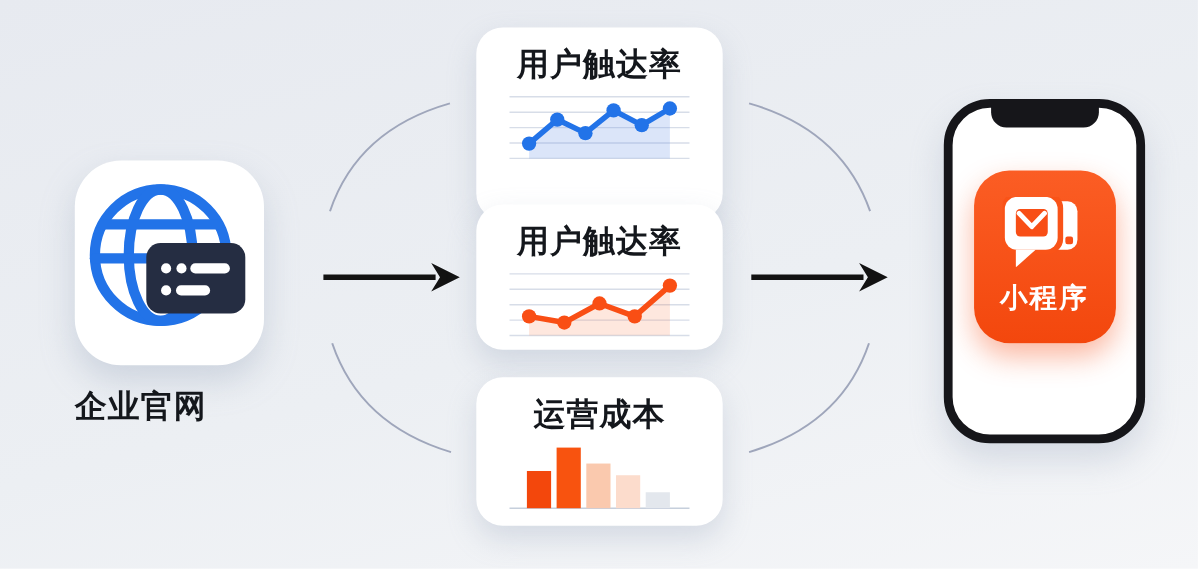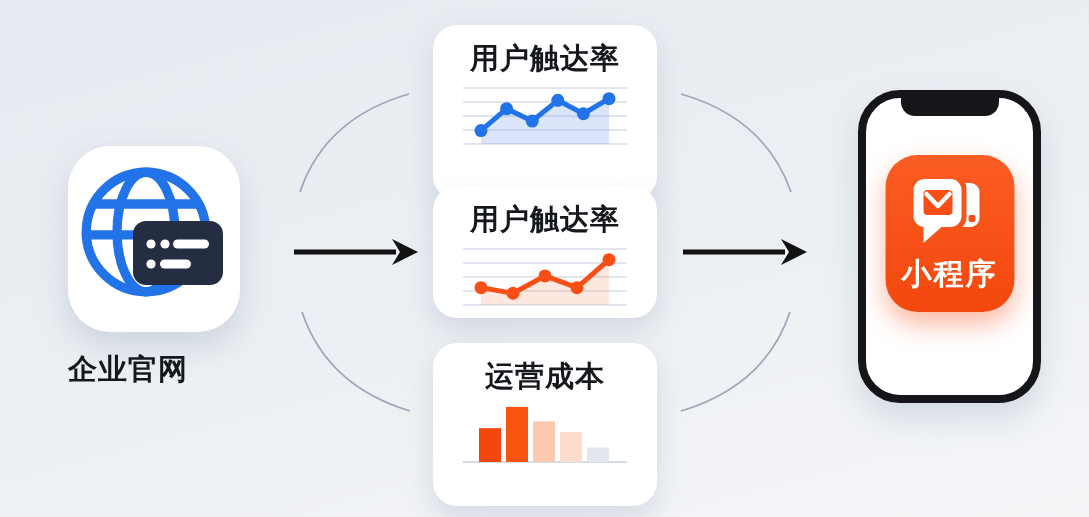--- a/index.html
+++ b/index.html
@@ -23,21 +23,21 @@
   }
 
   
   .card {
     left:433px; width:224px; background:#FFFFFF; border-radius:24px;
     box-shadow:0 12px 26px rgba(150,162,185,.30);
     display:flex; flex-direction:column; align-items:center;
   }
   .card-1 { top:25px;  height:175px; }
   .card-2 { top:186px; height:132px; }
-  .card-3 { top:343px; height:163px;text-align:center; }
+  .card-3 { top:343px; height:135px;text-align:center; }
   .card-title { margin-top:14px; font-size:29px; font-weight:bold; letter-spacing:1px; }
   .chart-svg { margin-top:5px; }
 
   
   .arc-overlay { left:0; top:0; pointer-events:none; }
 
   
   .phone {
     left:858px; top:90px; width:183px; height:313px; box-sizing:border-box;
     border:8px solid #16161A; border-radius:42px; background:#FFFFFF;
@@ -48,21 +48,21 @@
     width:98px; height:20px; background:#16161A; border-radius:0 0 14px 14px;
   }
   .app-icon {
     position:absolute; left:50%; top:57px; transform:translateX(-50%);
     width:129px; height:157px; border-radius:32px;
     background:linear-gradient(180deg,#FB5D24 0%,#F3470D 100%);
     box-shadow:0 12px 26px rgba(245,75,20,.40);
     display:flex; flex-direction:column; align-items:center;
   }
   .bubble-svg { margin-top:24px; }
-  .app-icon-label { margin-top:7px; color:#FFFFFF; font-size:30px; font-weight:bold; letter-spacing:2px; }
+  .app-icon-label { margin-top:7px; color:#FFFFFF; font-size:25px; font-weight:bold; letter-spacing:2px; }
   .device-label {
     position:absolute; left:0; top:246px; width:100%; text-align:center;
     font-size:27px; font-weight:bold; letter-spacing:1px;
   }
 </style>
 </head>
 <body>
 
 <div class="stage">
 

